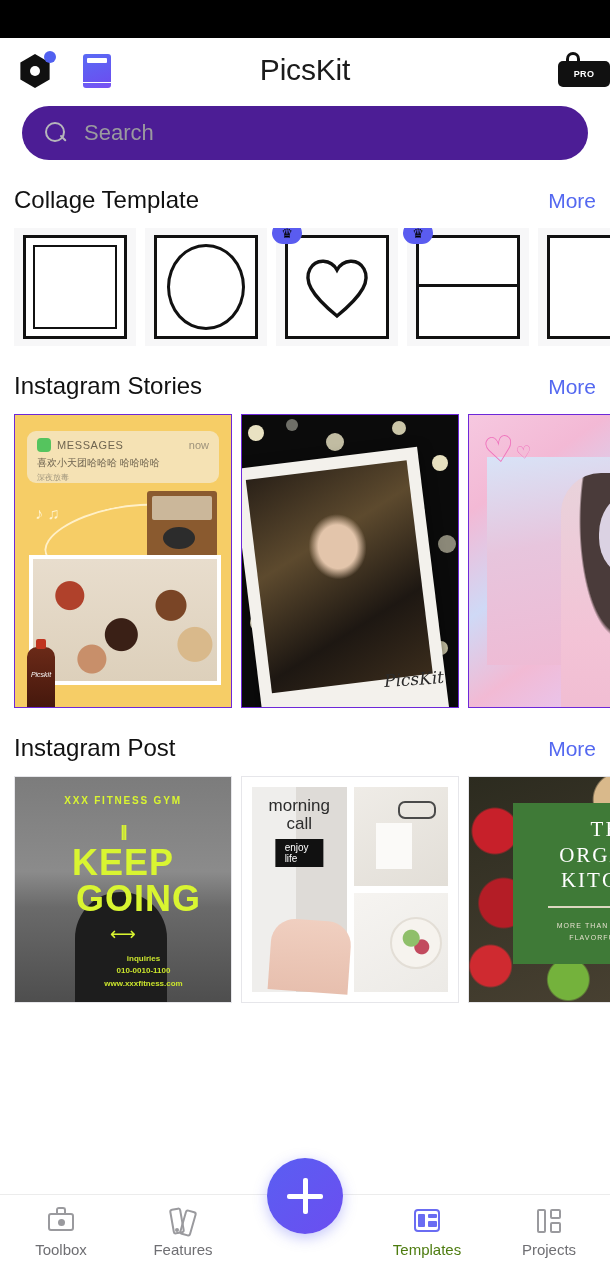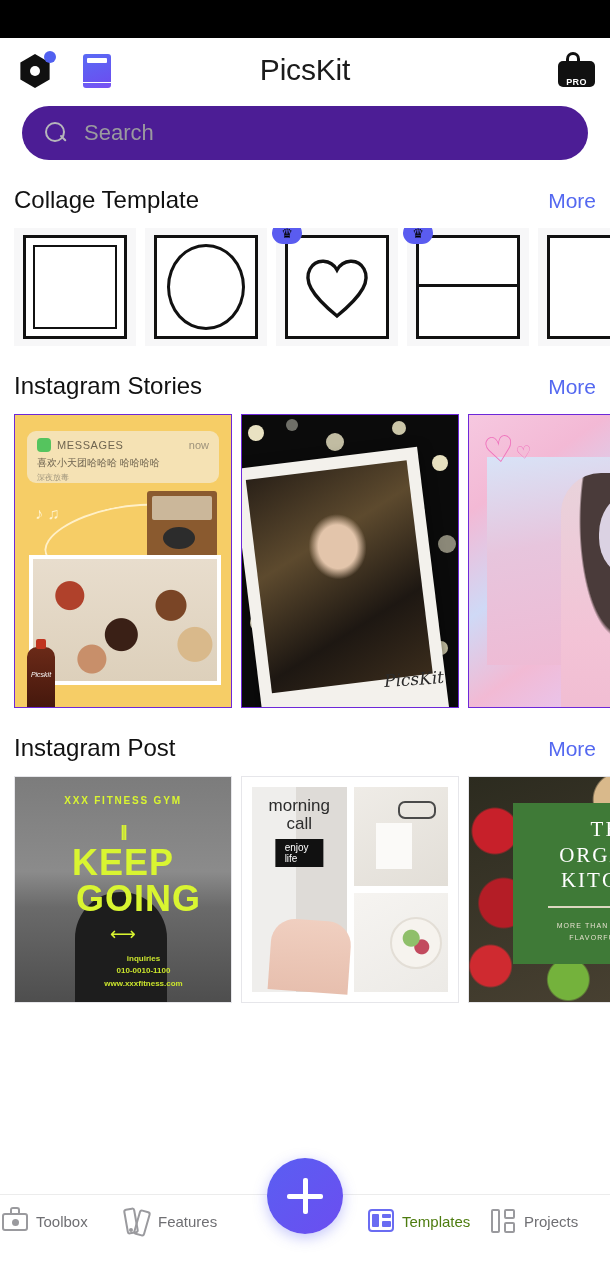--- a/index.html
+++ b/index.html
@@ -54,23 +54,23 @@
     font-size:30px; color:#1b1b1b; font-weight:400; pointer-events:none;
     letter-spacing:-0.2px;
   }
   .hdr-right { margin-left:auto; }
   .ic-pro { width:38px; height:40px; position:relative; }
   .ic-pro .handle {
     position:absolute; left:12px; top:2px; width:14px; height:12px;
     border:3px solid #111; border-bottom:none; border-radius:7px 7px 0 0;
   }
   .ic-pro .bag {
-    position:absolute; left:4px; top:11px; width:37px; height:26px;
+    position:absolute; left:4px; top:11px; width:52px; height:26px;
     background:#111; border-radius:5px;
-    display:flex; align-items:flex-end; justify-content:center;
+    display:flex; align-items:center; justify-content:center;
   }
   .ic-pro .bag span {
     color:#fff; font-size:9px; font-weight:700; letter-spacing:0.3px;
   }
 
   
   .search-wrap { padding:4px 22px 0; }
   .search-box {
     height:54px; background:#4c1d95; border-radius:27px;
     display:flex; align-items:center; padding:0 22px; gap:16px;
@@ -346,21 +346,21 @@
     letter-spacing:1.1px; line-height:1.7;
   }
 
   
   .nav {
     position:absolute; left:0; right:0; bottom:0; height:86px;
     background:#fff; border-top:1px solid #ececec;
     display:flex; align-items:flex-start; padding-top:12px;
   }
   .nav-item {
-    flex:1; display:flex; flex-direction:row; align-items:center; gap:6px;
+    flex:1; display:flex; flex-direction:column; align-items:center; gap:6px;
   }
   .nav-label { font-size:15px; color:#6f6f73; }
   .nav-item.active .nav-label { color:#4d7c0f; }
   .nav-ico { width:30px; height:28px; position:relative; }
 
   .ico-toolbox .handle {
     position:absolute; left:10px; top:0; width:10px; height:6px;
     border:2.4px solid #9a9a9e; border-bottom:none; border-radius:3px 3px 0 0;
   }
   .ico-toolbox .box {

